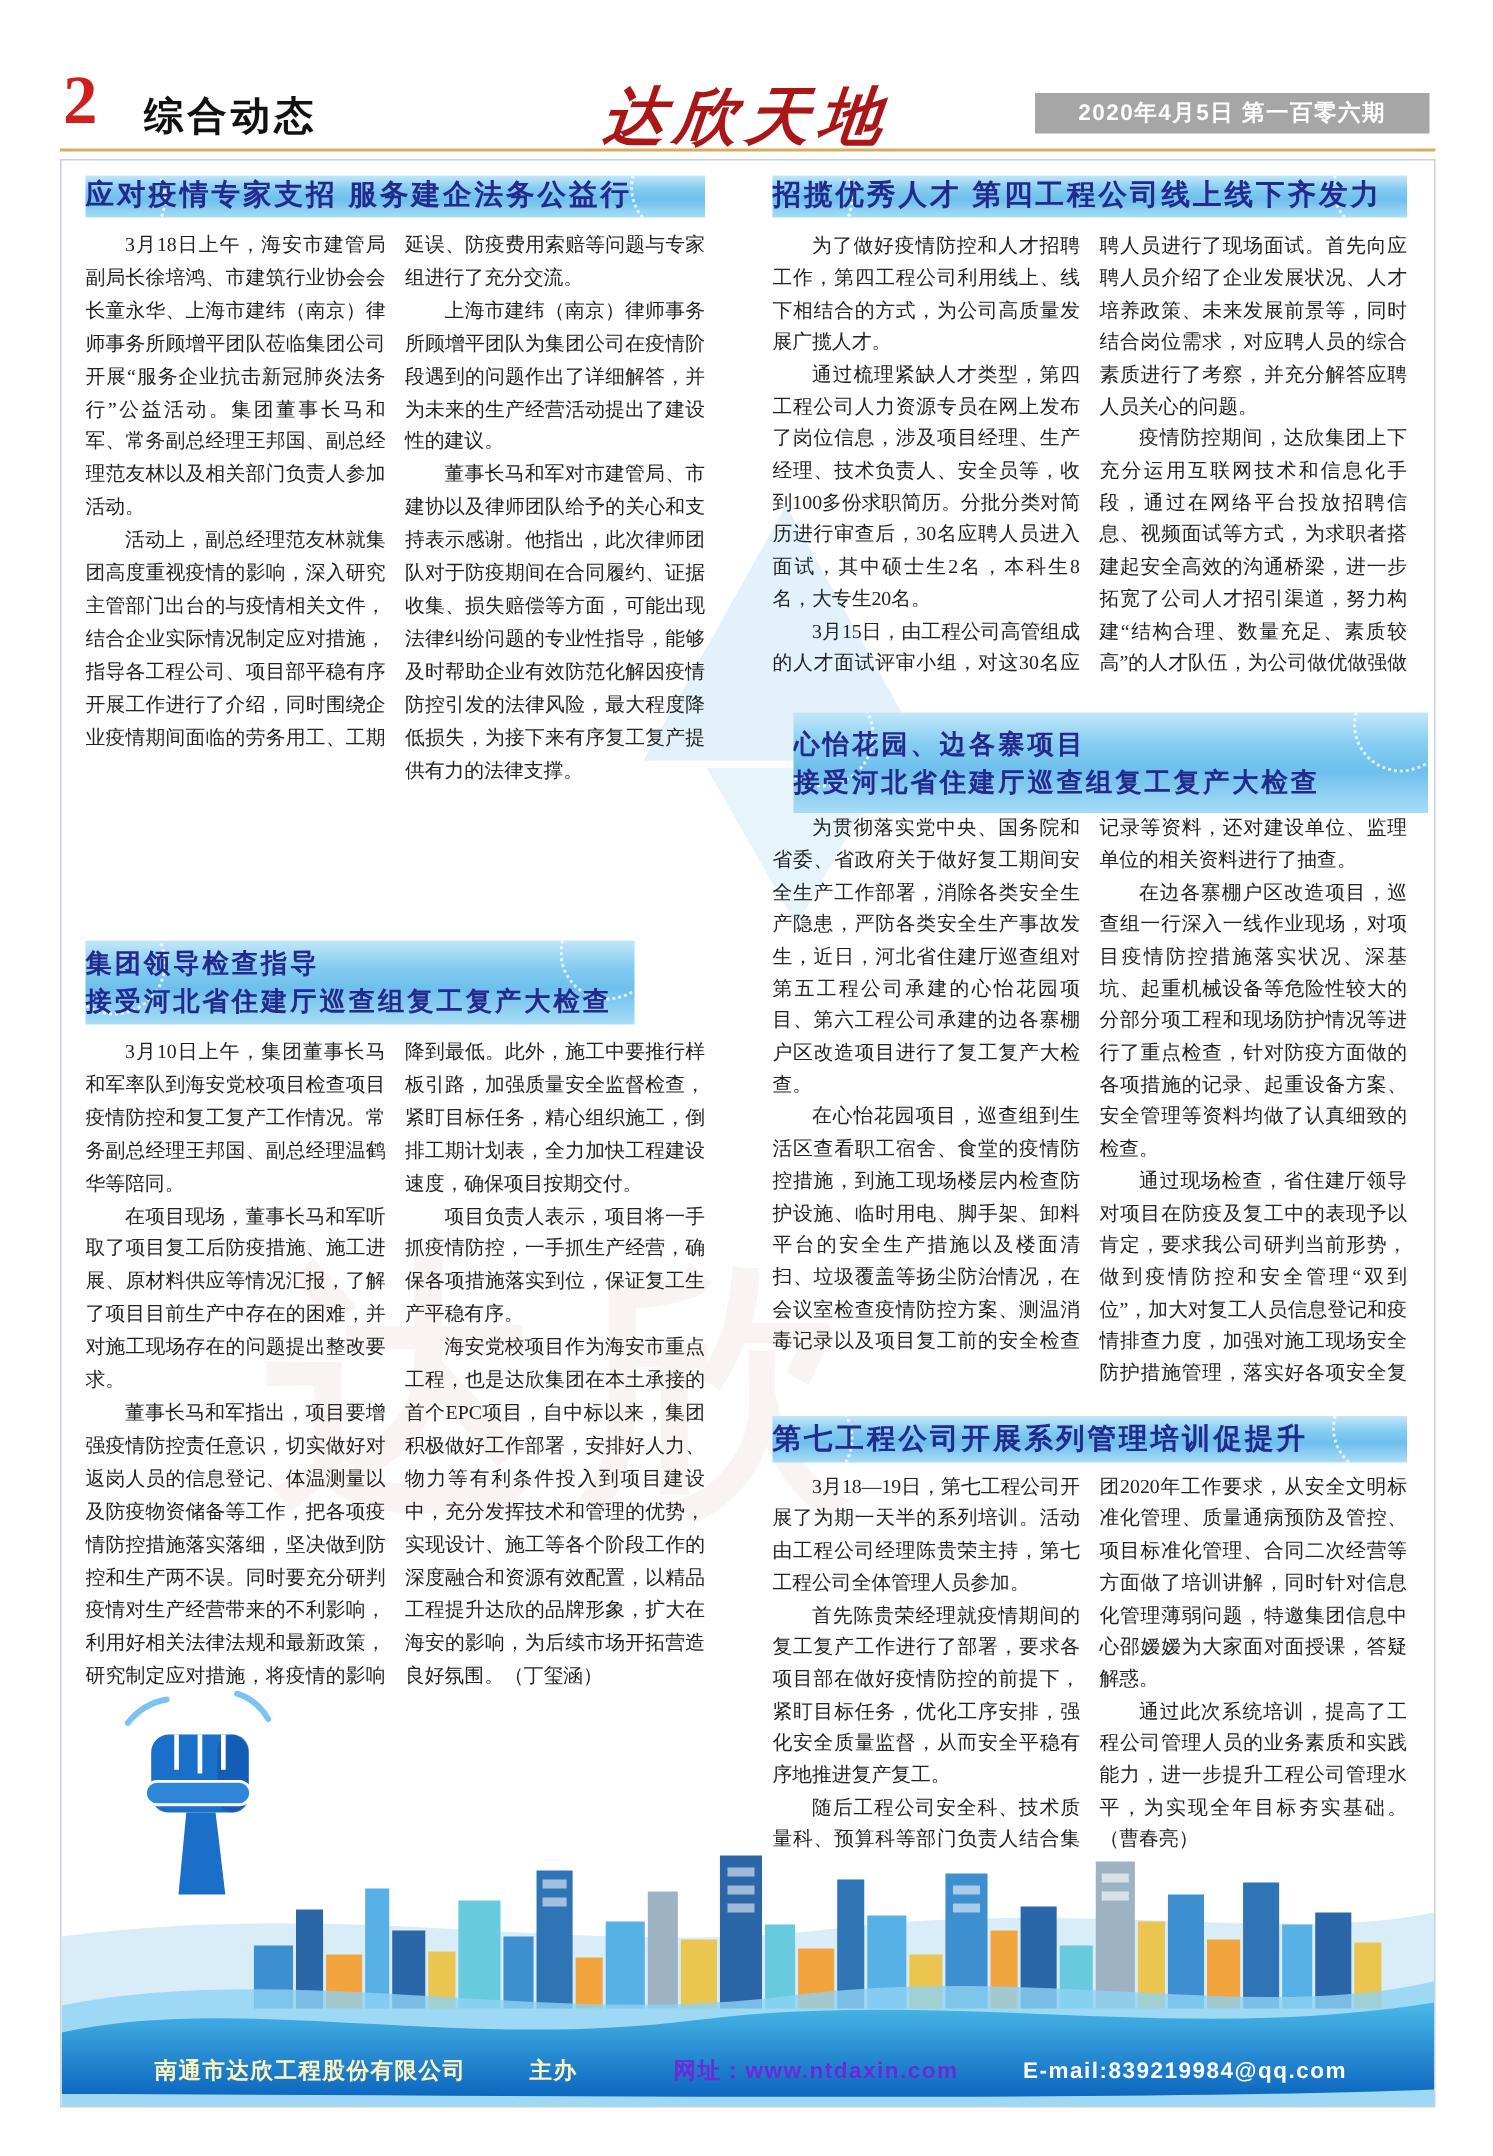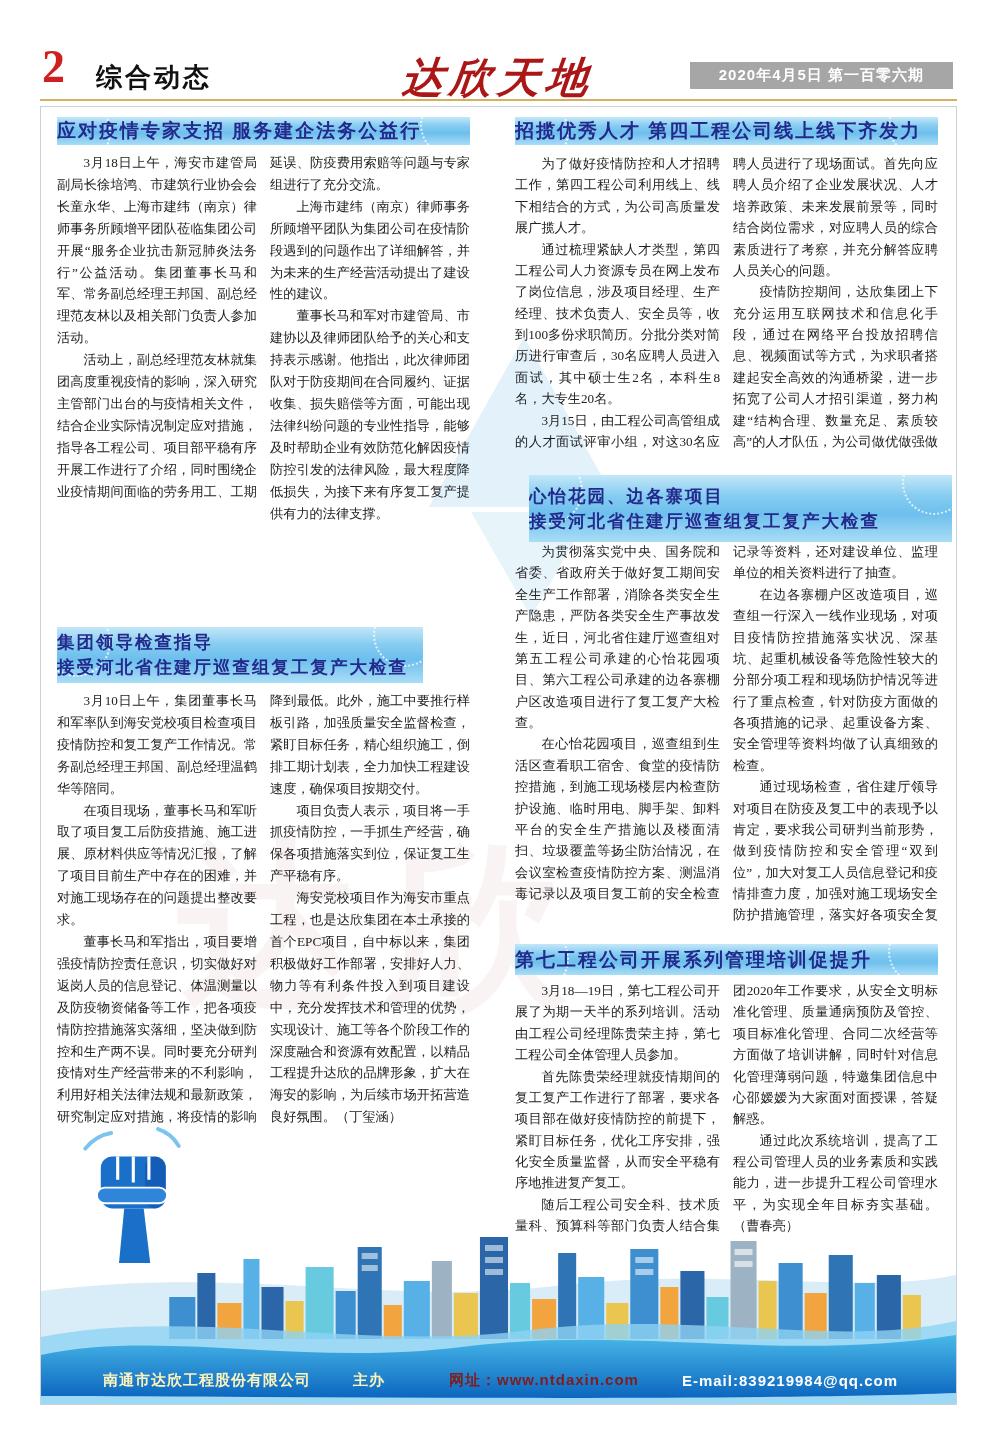--- a/index.html
+++ b/index.html
@@ -43,21 +43,21 @@
   .lh-l{line-height:1.66;}
   .lh-r{line-height:1.62;}
   .abody p{margin:0;text-indent:2em;}
   
   .bottom-svg{position:absolute;left:0;bottom:0;width:100%;height:235px;z-index:1;}
   .fist{position:absolute;left:26px;bottom:140px;width:130px;height:145px;z-index:2;}
   .footer-bar{position:absolute;left:0;right:0;bottom:12px;height:24px;display:flex;align-items:center;
         padding:0 58px 0 62px;z-index:3;font-size:15px;font-weight:bold;letter-spacing:1px;}
   .footer-bar .org{color:#fdf3bd;}
   .footer-bar .role{color:#fdf3bd;margin-left:42px;}
-  .footer-bar .web{color:#7f1d1d;margin-left:64px;}
+  .footer-bar .web{color:#6d28d9;margin-left:64px;}
   .footer-bar .mail{color:#ffffff;margin-left:auto;}
 </style>
 </head>
 <body>
 
 <div class="page">
 
   <span class="pnum">2</span>
   <span class="sect">综合动态</span>
   <span class="masthead">达欣天地</span>

